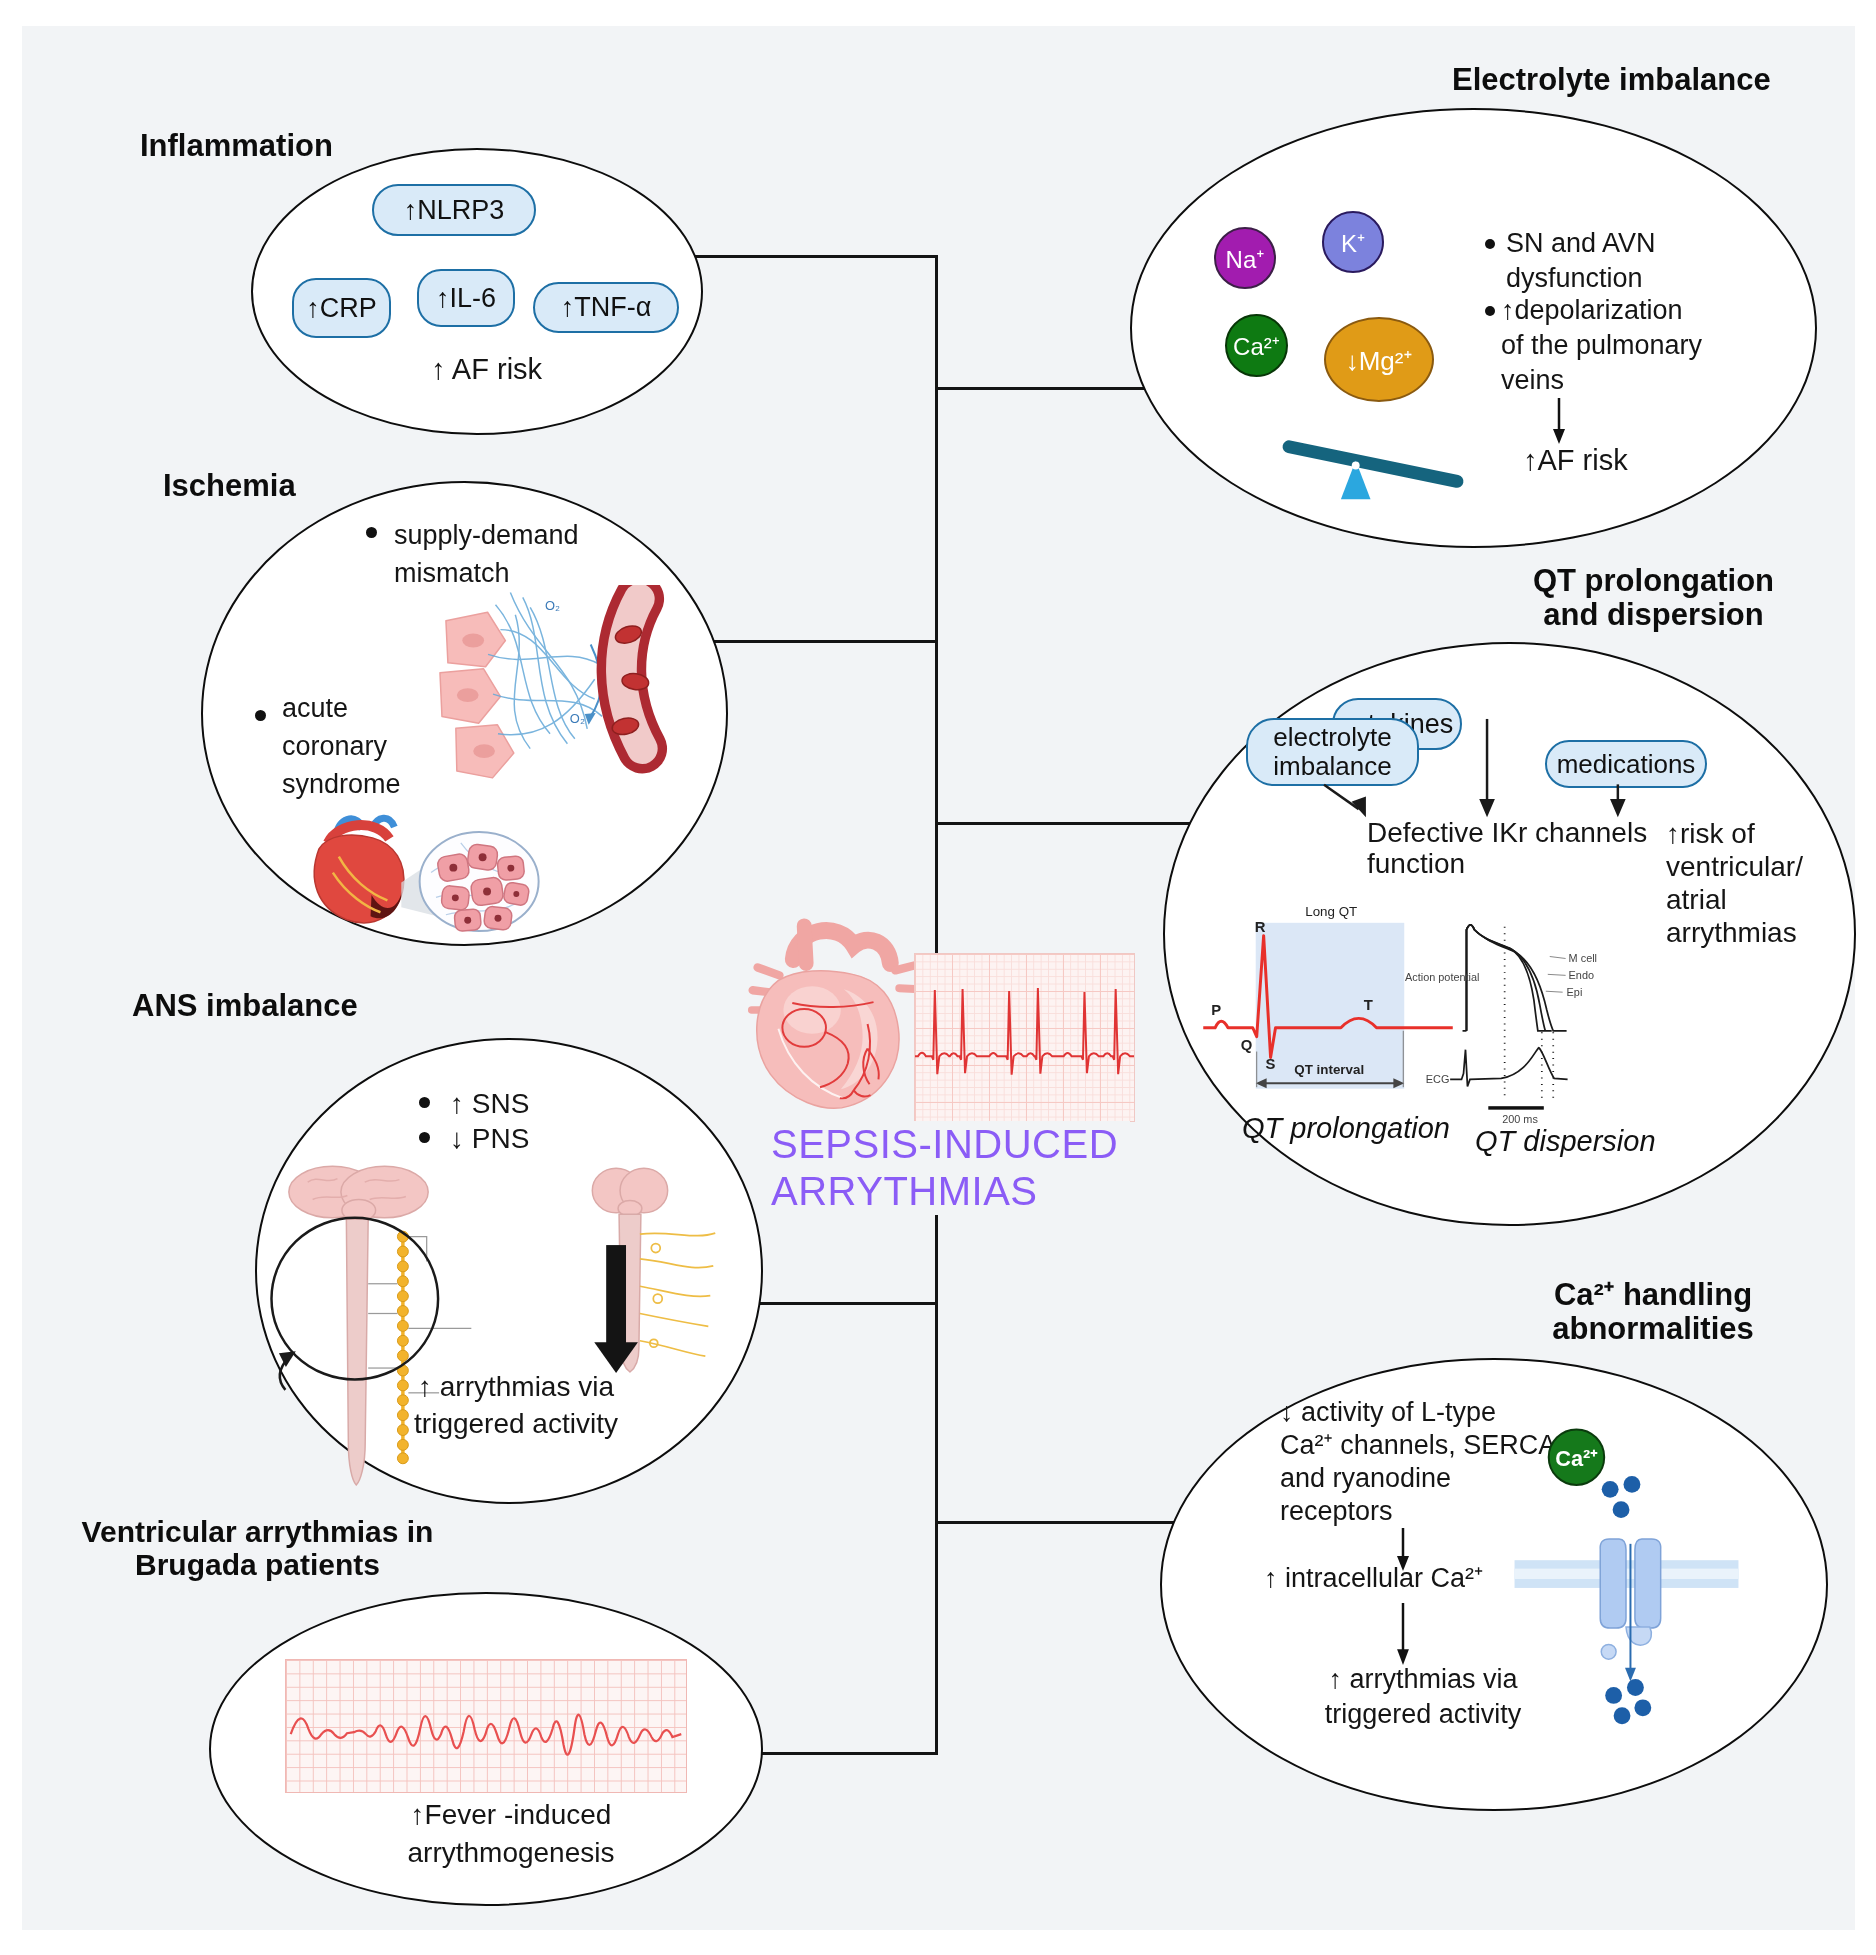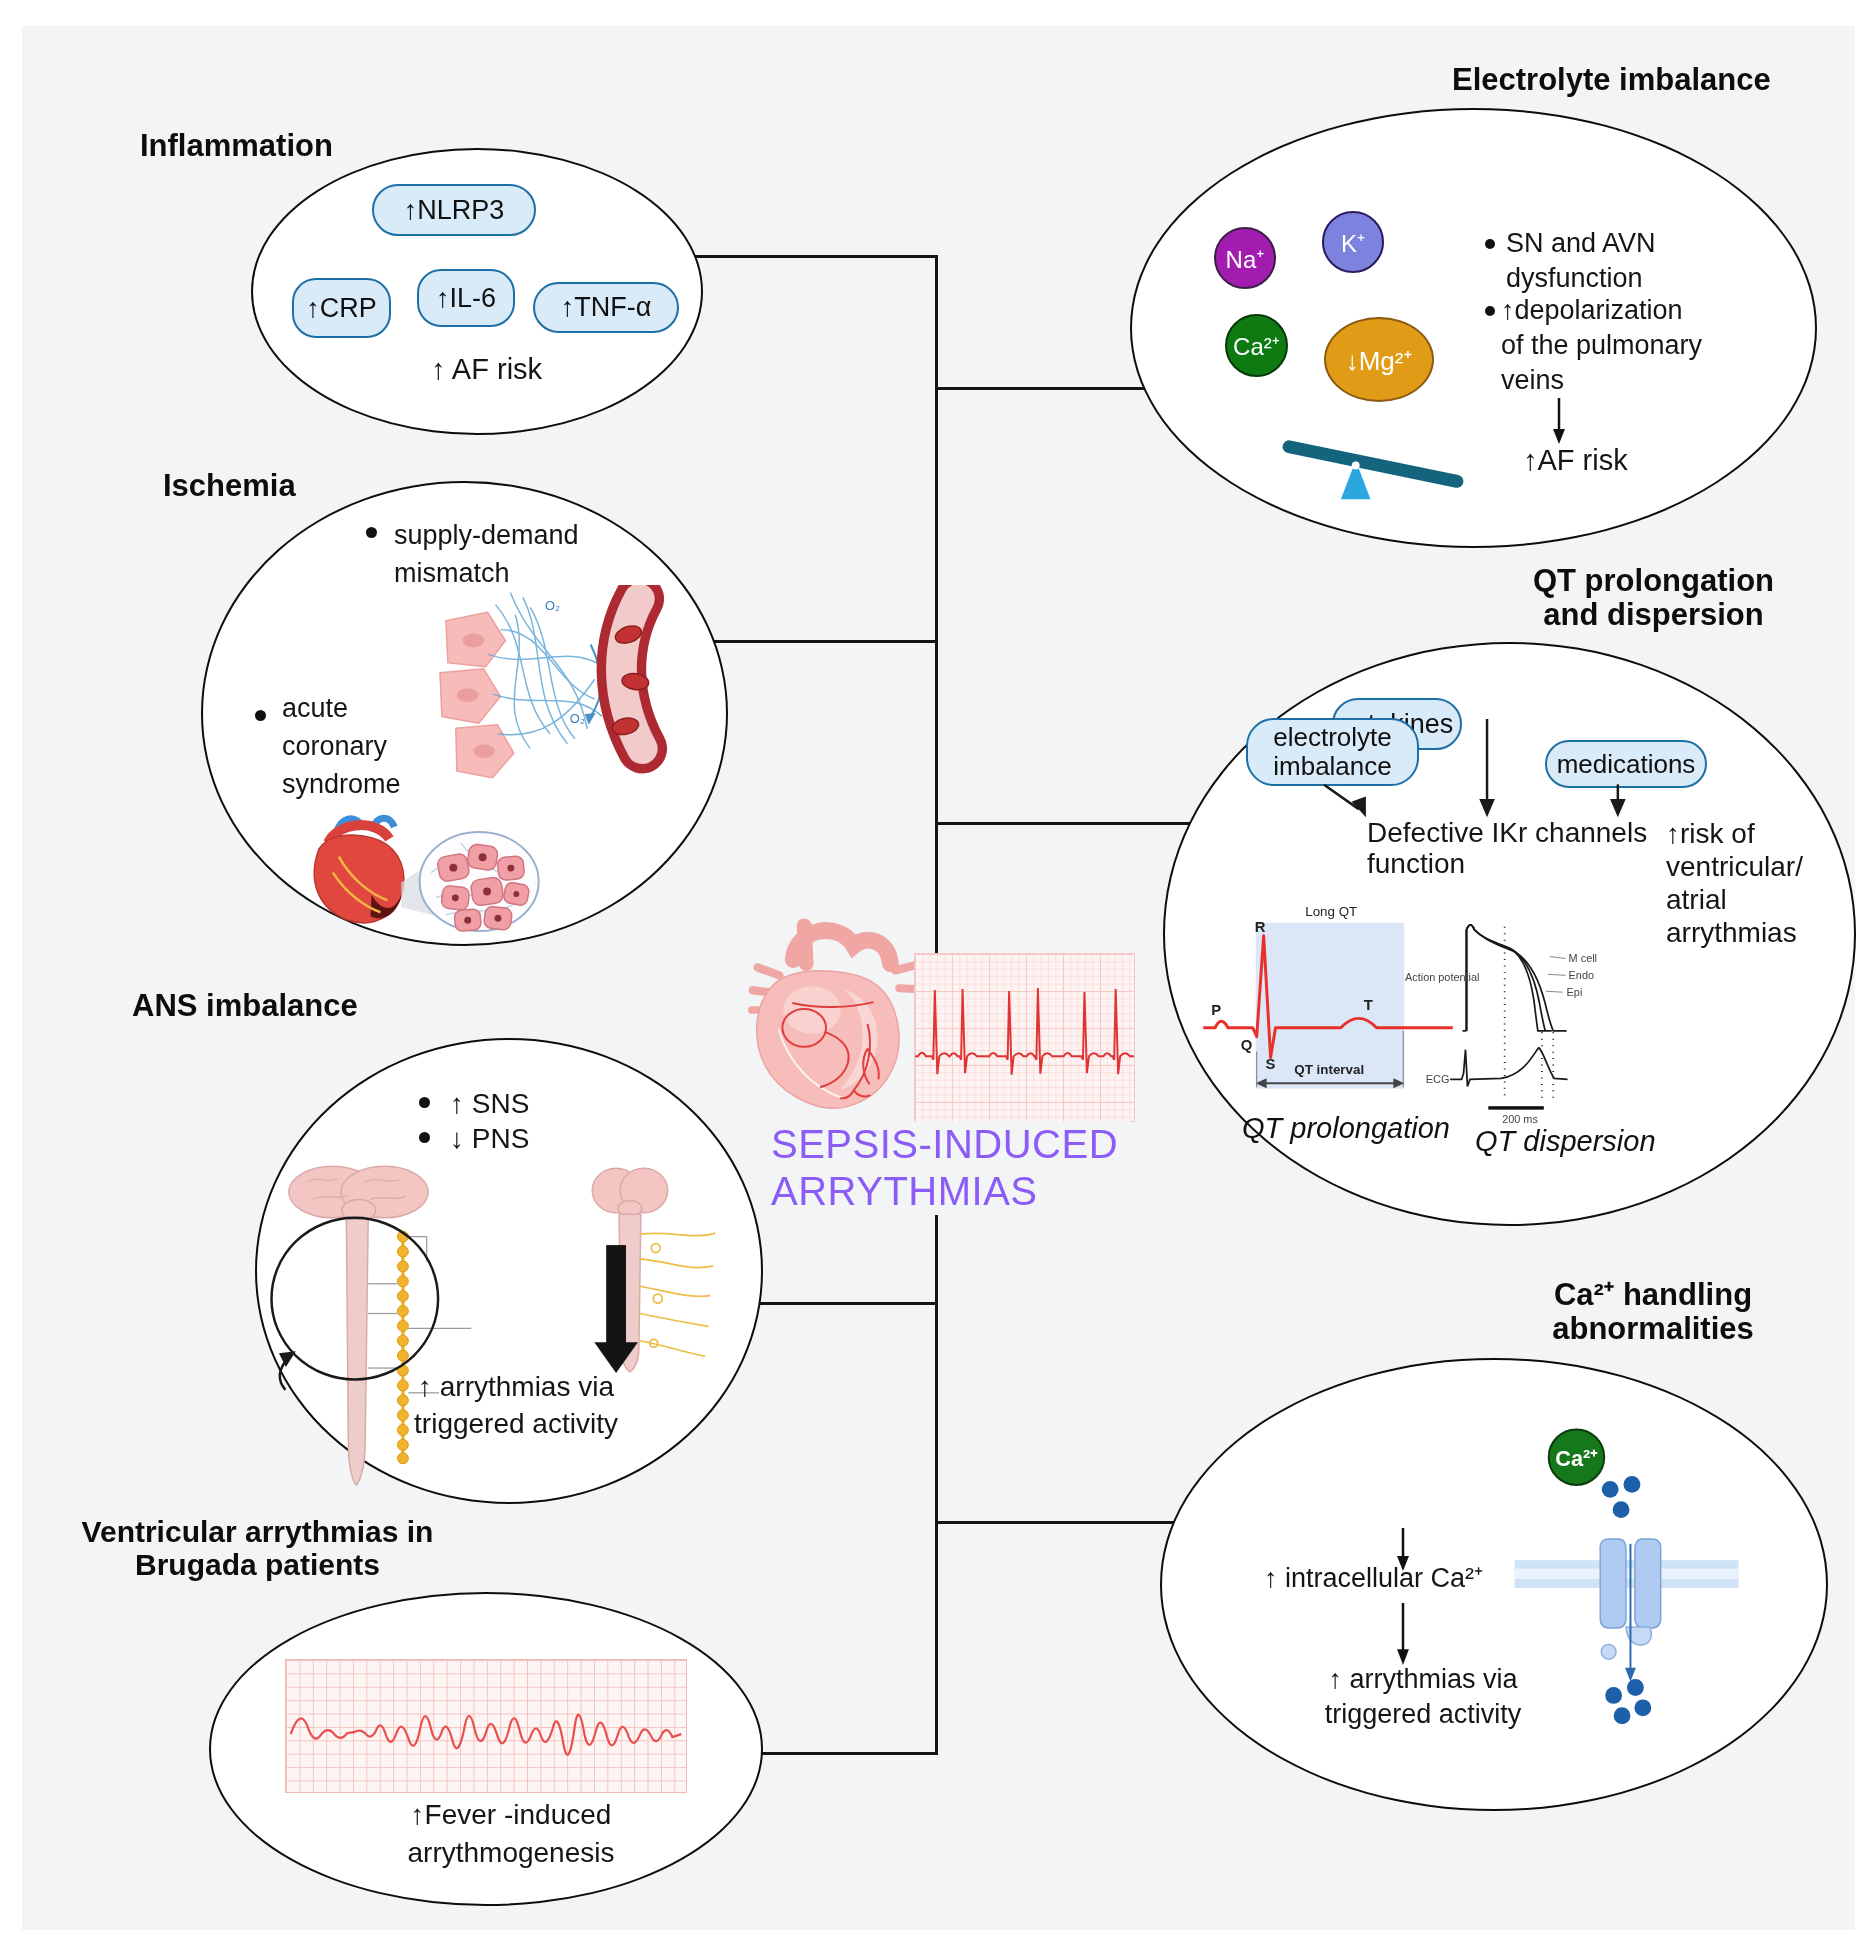--- a/index.html
+++ b/index.html
@@ -313,20 +313,24 @@
       <text x="46" y="368">ECG</text>
       <text x="200" y="448">200 ms</text>
     </g>
     <path d="M95,360 L118,360 L122,348 L126,300 L130,374 L135,360 L198,358 C248,350 266,302 274,296 C282,302 294,342 305,358 L332,360" fill="none" stroke="#1a1a1a" stroke-width="3.5"></path>
     <rect x="172" y="414" width="112" height="7" fill="#111"></rect>
   </svg>
   <div class="caption" style="left:1475px;top:1125px;font-size:29px;">QT dispersion</div>
 
   <div class="btitle" style="left:1544px;top:1278px;width:218px;text-align:center;">Ca²⁺ handling
 abnormalities</div>
+  <div class="txt" style="left:1280px;top:1396px;font-size:27px;line-height:33px;">↓ activity of L-type
+Ca²⁺ channels, SERCA
+ and ryanodine
+receptors</div>
   <svg class="art" style="left:1383px;top:1527px;" width="40" height="46" viewBox="0 0 80 92">
     <line x1="40" y1="2" x2="40" y2="62" stroke="#111" stroke-width="5"></line>
     <polygon points="28,58 52,58 40,88" fill="#111"></polygon>
   </svg>
   <div class="txt" style="left:1264px;top:1561px;font-size:27px;">↑ intracellular Ca²⁺</div>
   <svg class="art" style="left:1383px;top:1602px;" width="40" height="65" viewBox="0 0 80 132">
     <line x1="40" y1="2" x2="40" y2="100" stroke="#111" stroke-width="5"></line>
     <polygon points="28,96 52,96 40,128" fill="#111"></polygon>
   </svg>
   <div class="txt" style="left:1299px;top:1662px;width:248px;text-align:center;font-size:27px;">↑ arrythmias via

